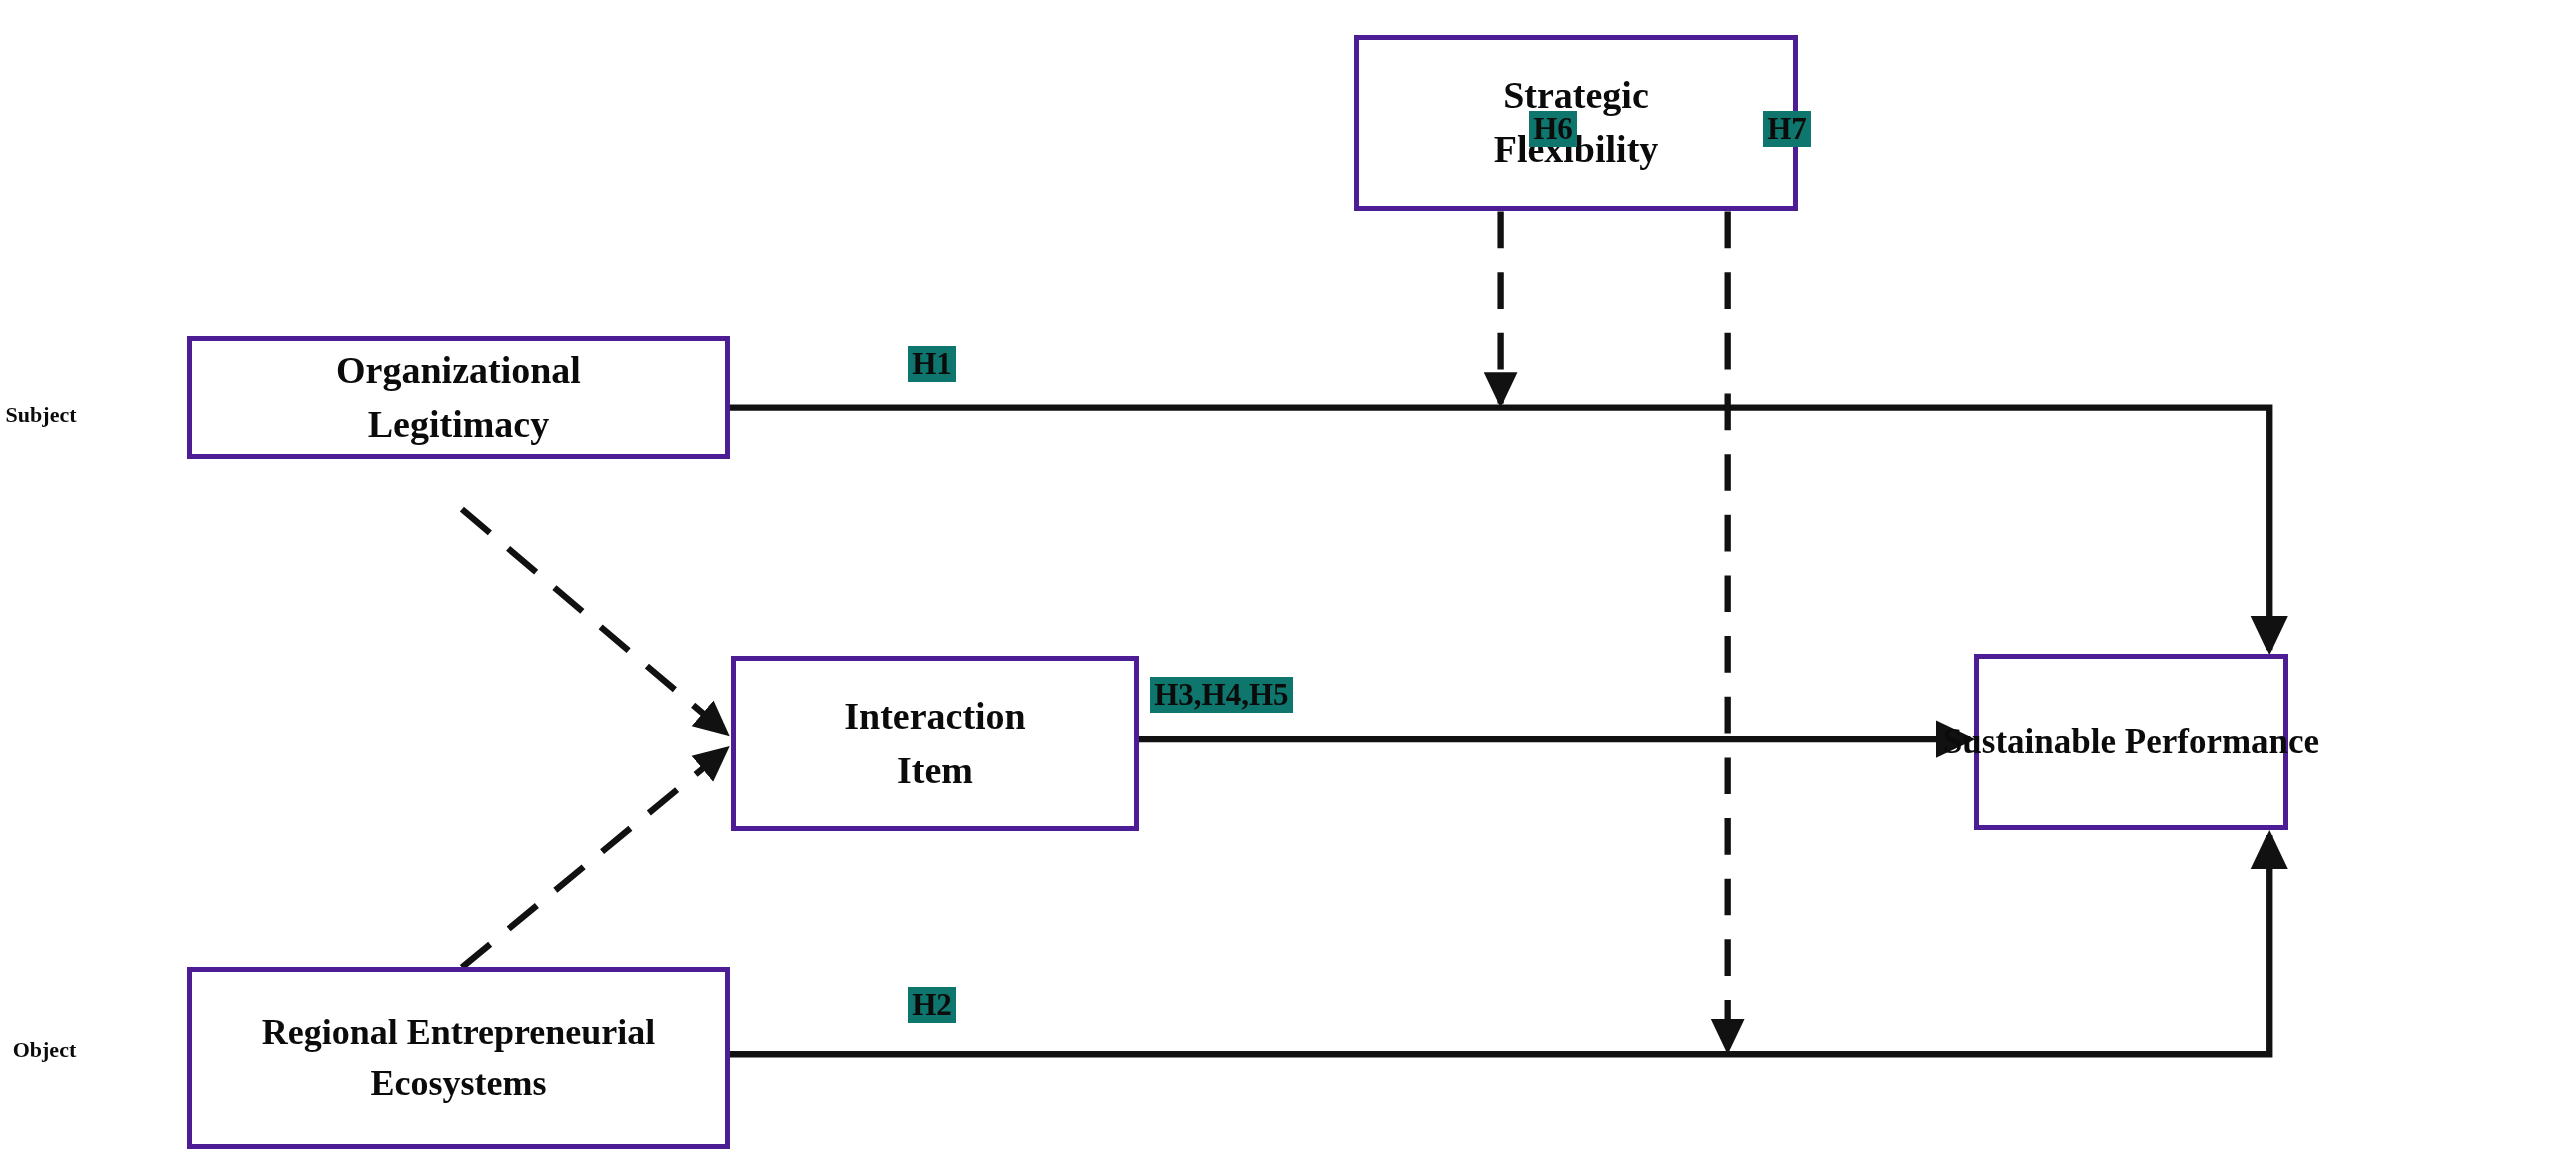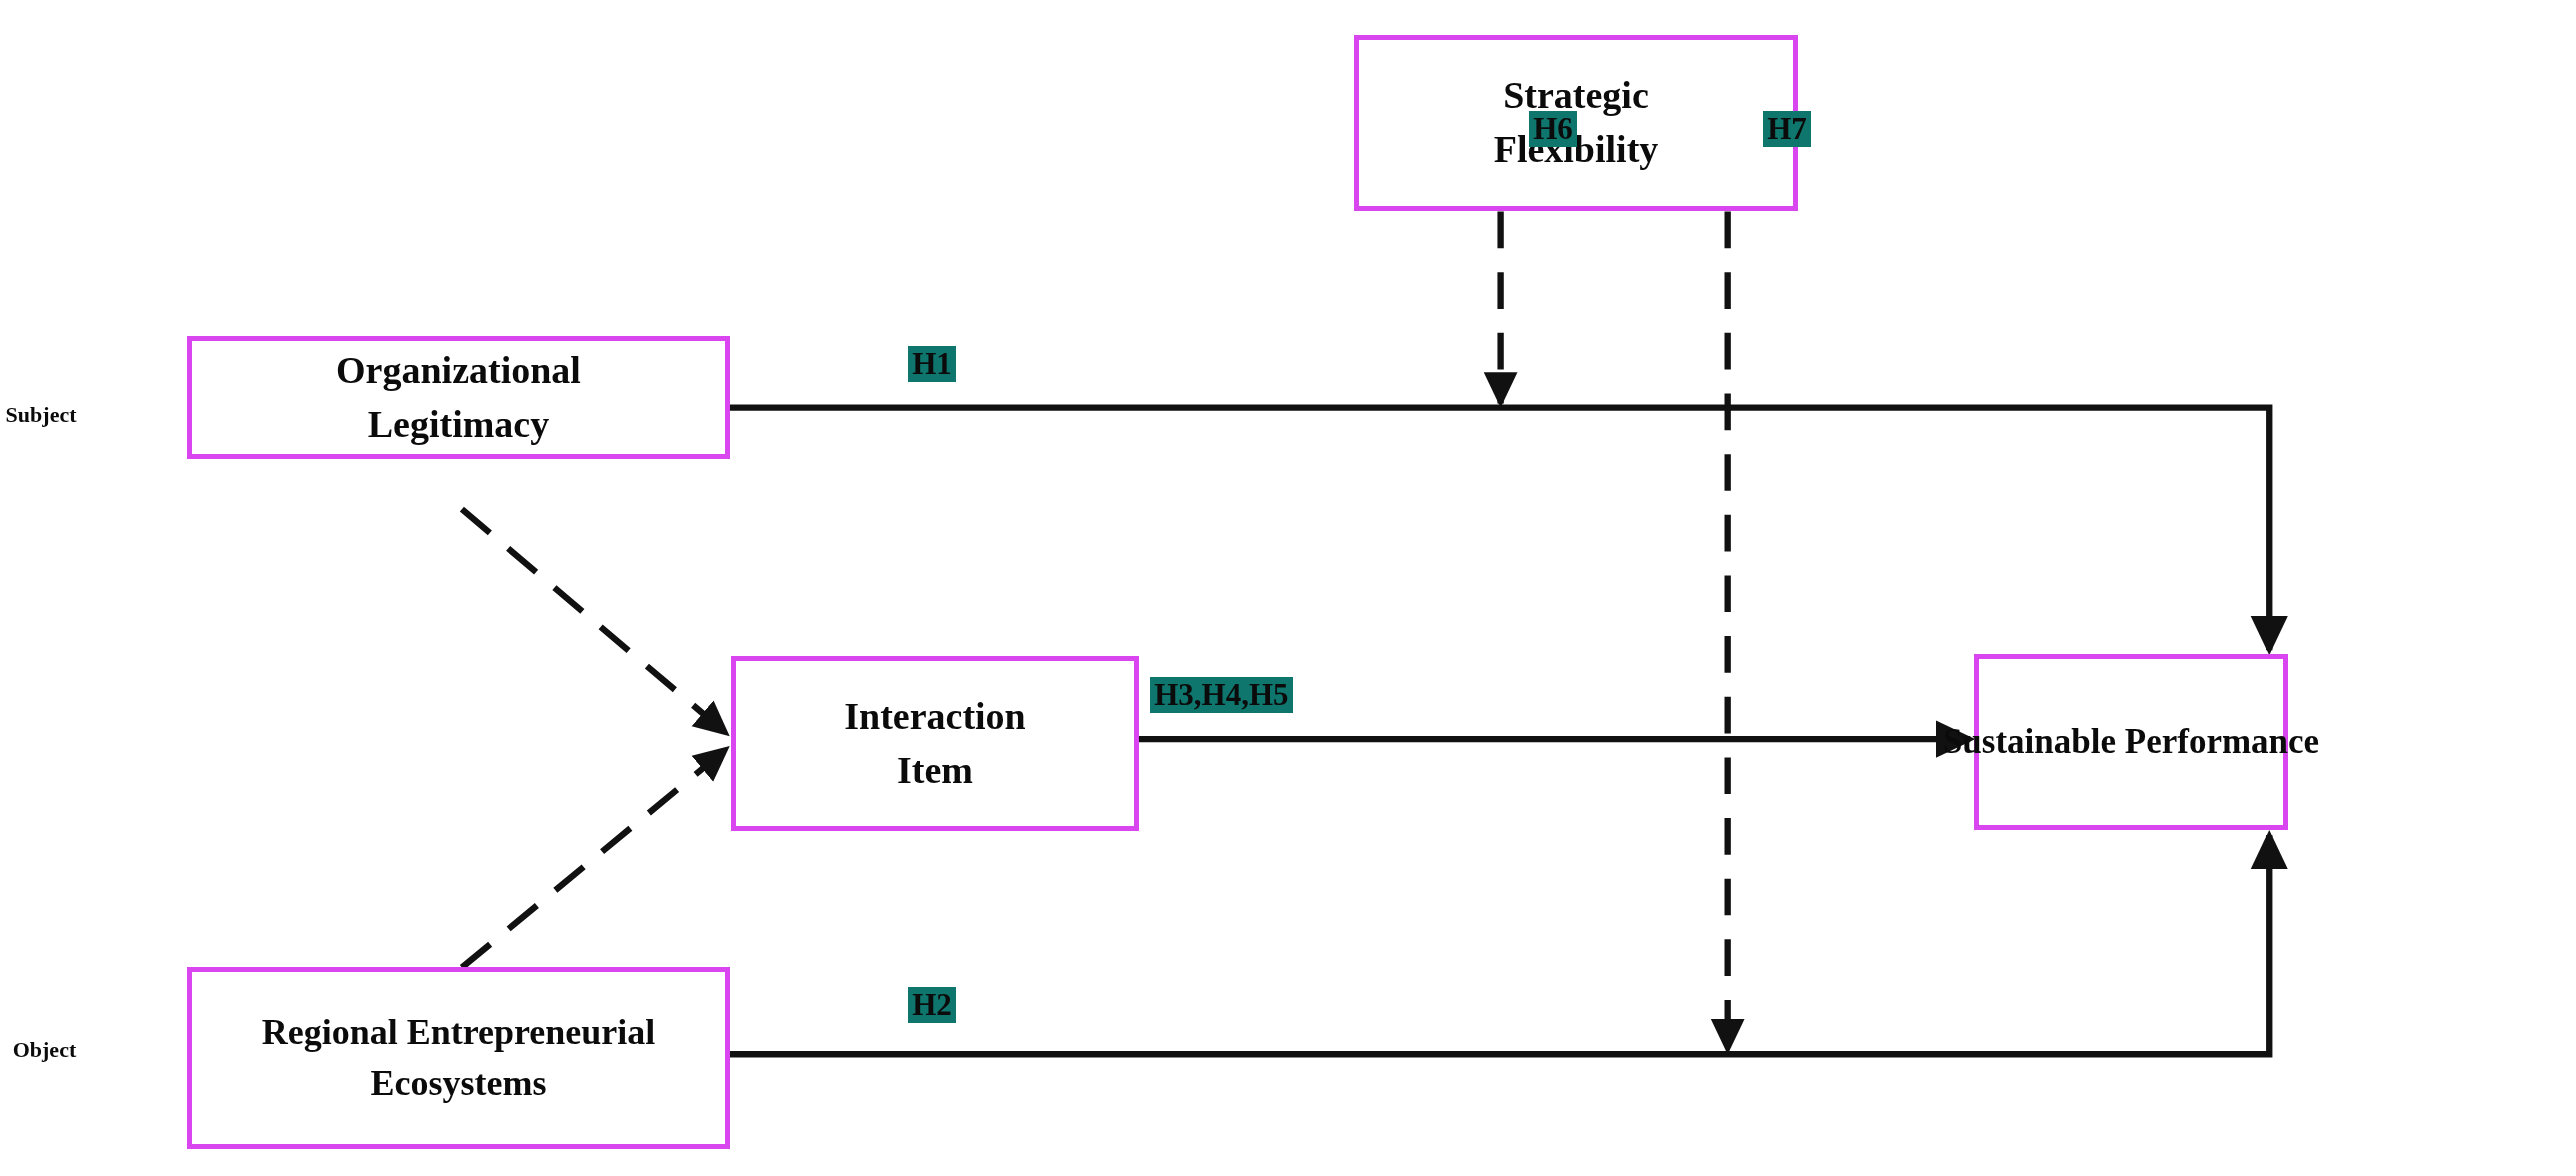--- a/index.html
+++ b/index.html
@@ -20,21 +20,21 @@
   #wires {
     position: absolute;
     left: 0;
     top: 0;
     width: 2576px;
     height: 1177px;
   }
   .node {
     position: absolute;
     box-sizing: border-box;
-    border: 5px solid #d946ef;
+    border: 5px solid #4c1d95;
     background: #ffffff;
     display: flex;
     flex-direction: column;
     align-items: center;
     justify-content: center;
     text-align: center;
     font-weight: bold;
     color: #0b0b0b;
     z-index: 3;
   }

